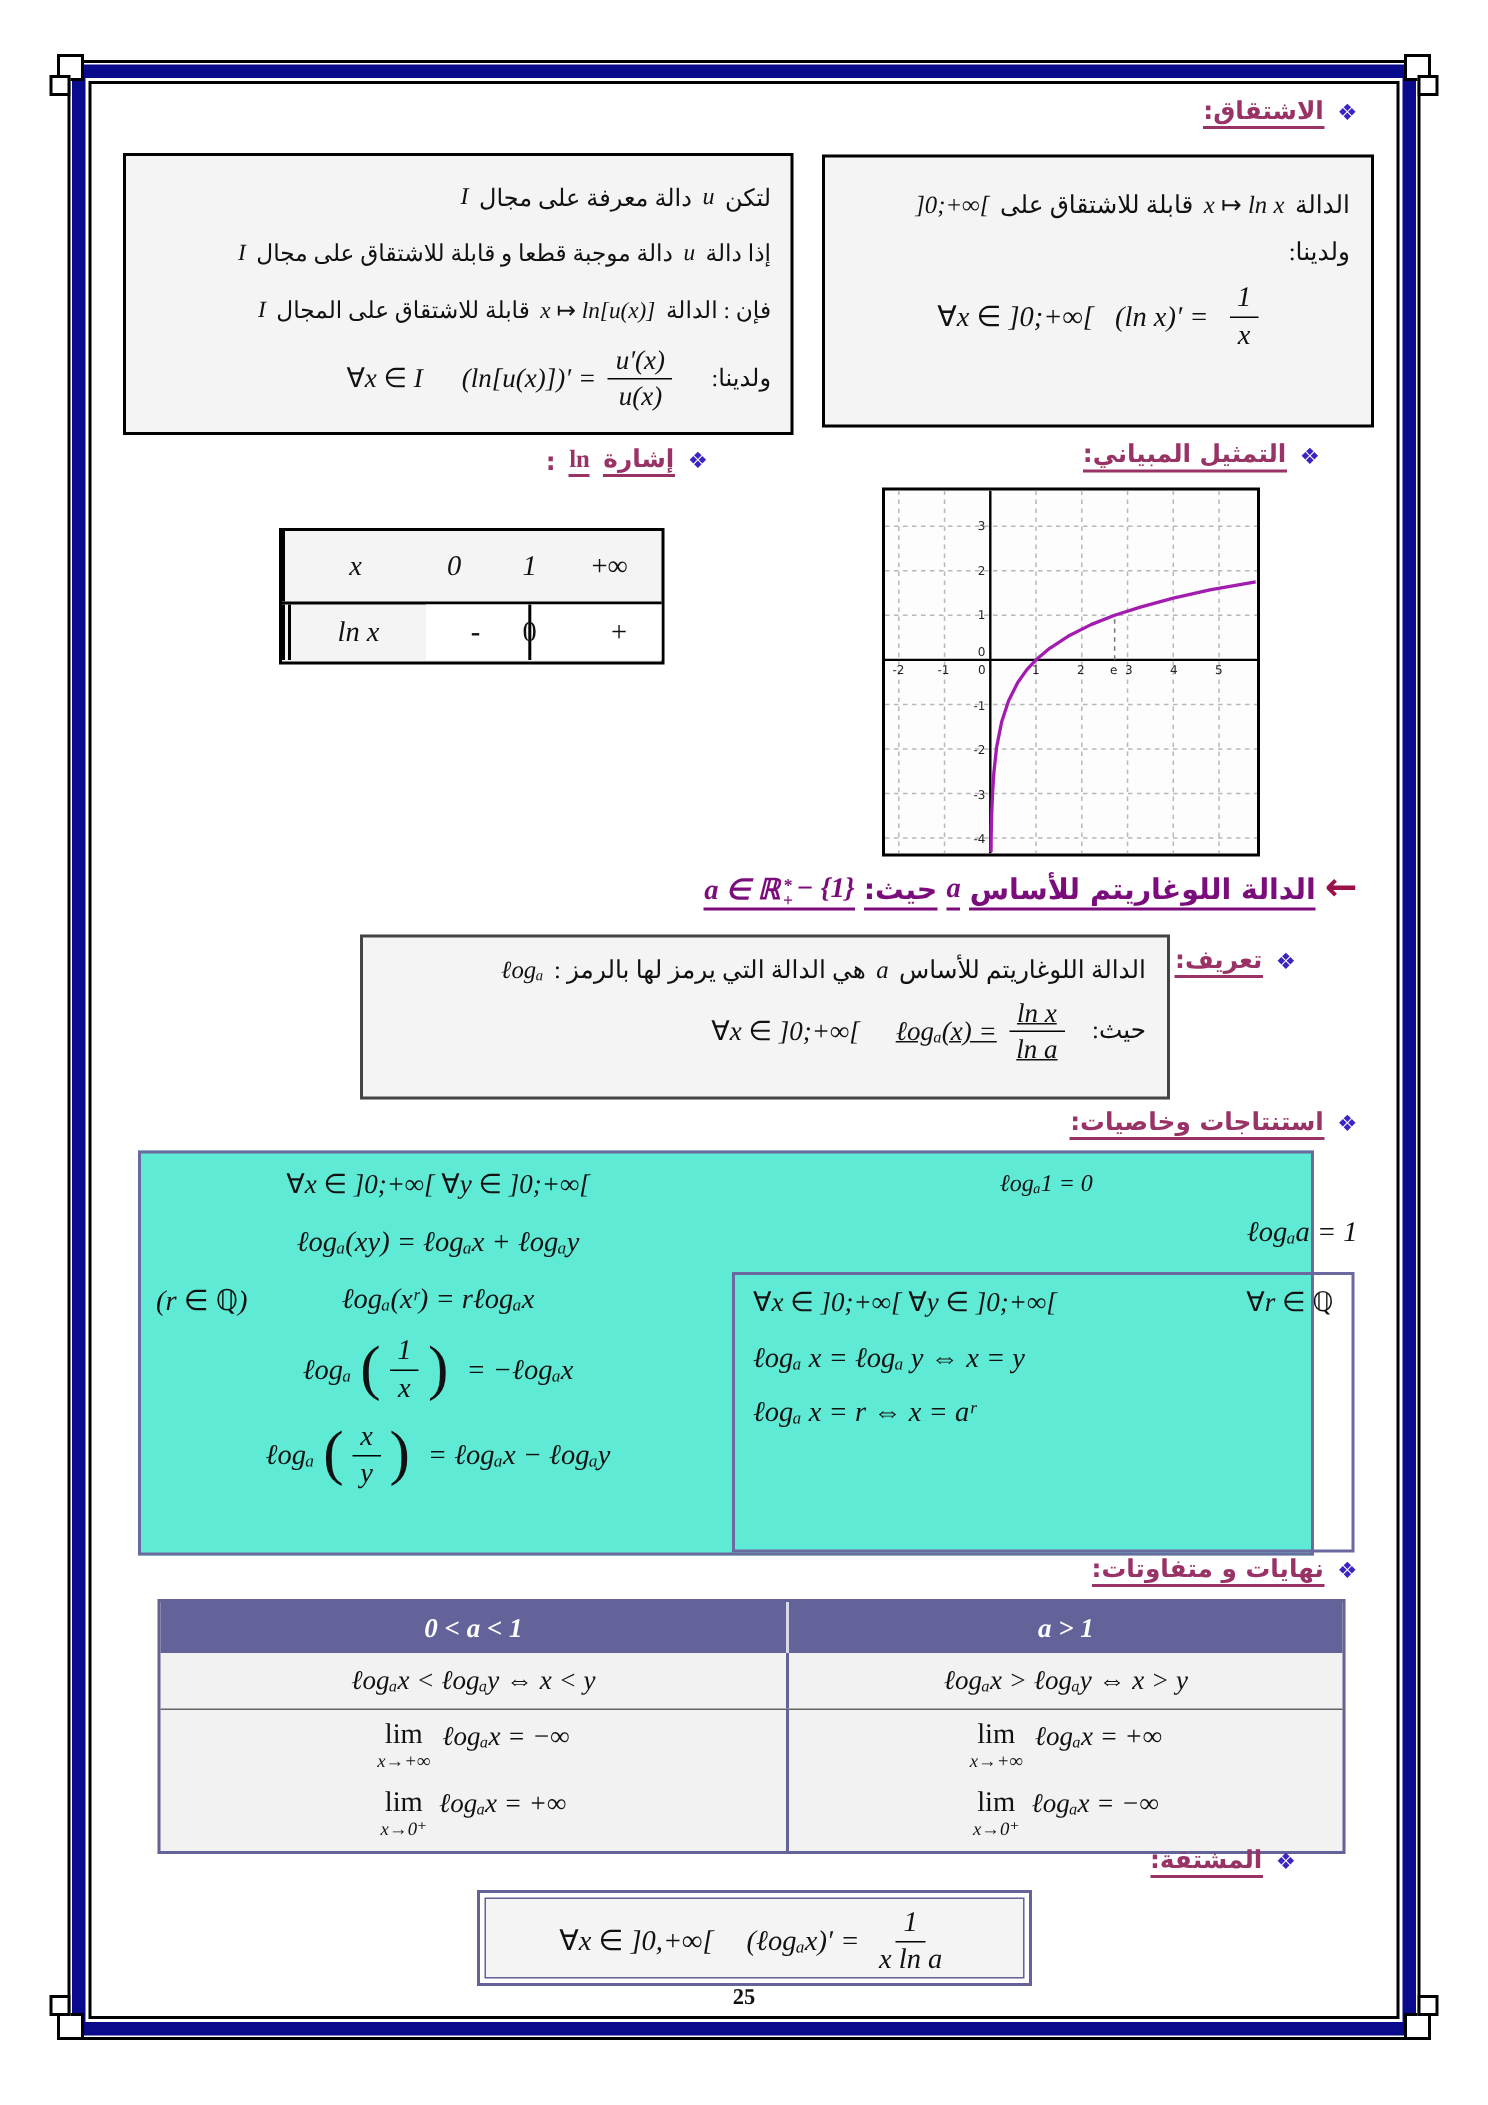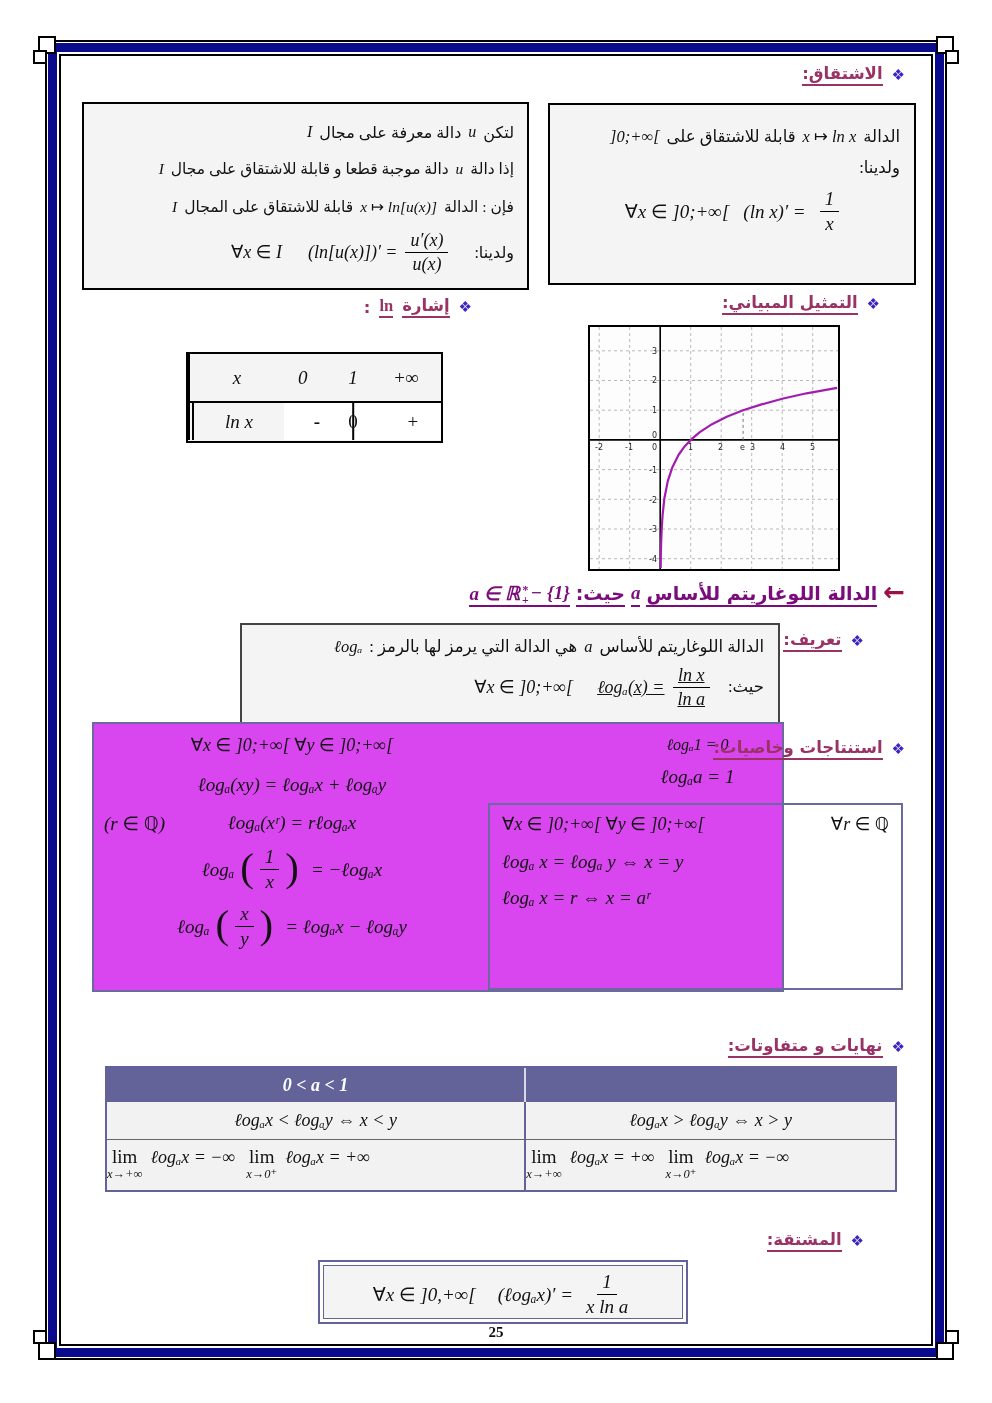--- a/index.html
+++ b/index.html
@@ -44,21 +44,21 @@
   .ltable{position:absolute;box-sizing:border-box;border:2px solid #63639a;background:#f2f2f2;z-index:2;
           font-size:18px;font-style:italic;}
   .lhead{display:flex;background:#63639a;color:#fff;font-weight:bold;height:34px;}
   .lhead .lc{border-right:2px solid #d8d8e8;}
   .lc{display:flex;align-items:center;justify-content:center;box-sizing:border-box;}
   .c-left{width:53.2%;}
   .c-right{width:46.8%;}
   .ineqrow{display:flex;height:37px;border-bottom:1.6px solid #666;}
   .ineqrow .lc.c-left{border-right:2px solid #63639a;}
   .limsrow{display:flex;}
-  .limcol{display:flex;flex-direction:row;align-items:center;gap:11px;padding:7px 0 9px;box-sizing:border-box;}
+  .limcol{display:flex;flex-direction:column;align-items:center;gap:11px;padding:7px 0 9px;box-sizing:border-box;}
   .limcol.c-left{border-right:2px solid #63639a;}
   .limline{display:flex;align-items:flex-start;gap:8px;direction:ltr;}
   .lim{display:inline-flex;flex-direction:column;align-items:center;line-height:1;}
   .lim .lw{font-style:normal;font-size:19px;}
   .lim .lu{font-size:12.5px;margin-top:2px;}
   
   .dbox{position:absolute;box-sizing:border-box;border:2px solid #63639a;padding:3px;background:#fff;z-index:2;}
   .dbox-in{box-sizing:border-box;border:1.6px solid #63639a;background:#f4f4f4;width:100%;height:100%;
            display:flex;align-items:flex-end;justify-content:center;gap:20px;}
   .pgnum{position:absolute;width:100%;text-align:center;font-size:15px;font-weight:bold;}
@@ -260,21 +260,21 @@
         </span>
       </span>
     </div>
   </div>
 
   <div class="hd" style="top:738px;right:87px;">
     <span class="blt">❖</span>
     <span class="txt">استنتاجات وخاصيات:</span>
   </div>
 
-  <div class="box" style="left:92px;top:722px;width:692px;height:270px;border:2.5px solid #6a6aa0;background:#d946ef;direction:ltr;">
+  <div class="box" style="left:92px;top:767px;width:784px;height:270px;border:2.5px solid #6a6aa0;background:#5eead4;direction:ltr;">
 
     <div style="position:absolute;left:0;top:0;width:396px;height:100%;">
       <div class="formula" style="margin-top:10px;font-size:18px;">
         <span>∀x ∈ ]0;+∞[    ∀y ∈ ]0;+∞[</span>
       </div>
       <div class="formula" style="margin-top:18px;font-size:19px;">
         <span>ℓogₐ(xy) = ℓogₐx + ℓogₐy</span>
       </div>
       <div class="formula" style="margin-top:16px;font-size:19px;position:relative;">
         <span style="position:absolute;left:10px;">(r ∈ ℚ)</span>
@@ -299,21 +299,21 @@
         </span>
         <span class="bigp">)</span>
         <span style="margin-left:6px;">= ℓogₐx − ℓogₐy</span>
       </div>
     </div>
 
     <div style="position:absolute;left:396px;top:0;width:415px;">
       <div class="formula" style="margin-top:12px;font-size:16px;">
         <span>ℓogₐ1 = 0</span>
       </div>
-      <div class="formula" style="margin-top:12px;font-size:19px;">
+      <div class="formula" style="margin-top:12px;font-size:19px;justify-content:flex-end;">
         <span>ℓogₐa = 1</span>
       </div>
     </div>
 
     <div style="position:absolute;left:394px;top:79px;width:415px;height:187px;border:2px solid #6a6aa0;box-sizing:border-box;padding:8px 12px;">
       <div class="formula" style="font-size:18px;justify-content:space-between;width:100%;">
         <span>∀x ∈ ]0;+∞[   ∀y ∈ ]0;+∞[</span>
         <span>∀r ∈ ℚ</span>
       </div>
       <div class="formula" style="margin-top:16px;font-size:19px;justify-content:flex-start;">
@@ -326,20 +326,21 @@
   </div>
 
   <div class="hd" style="top:1036px;right:87px;">
     <span class="blt">❖</span>
     <span class="txt">نهايات و متفاوتات:</span>
   </div>
 
   <div class="ltable" style="left:105px;top:1066px;width:792px;">
     <div class="lhead">
       <div class="lc c-left">0 &lt; a &lt; 1</div>
+      <div class="lc c-right" style="border-right:none;">a &gt; 1</div>
     </div>
     <div class="ineqrow">
       <div class="lc c-left">ℓogₐx &lt; ℓogₐy ⇔ x &lt; y</div>
       <div class="lc c-right">ℓogₐx &gt; ℓogₐy ⇔ x &gt; y</div>
     </div>
     <div class="limsrow">
       <div class="limcol c-left">
         <div class="limline">
           <span class="lim">
             <span class="lw">lim</span>

